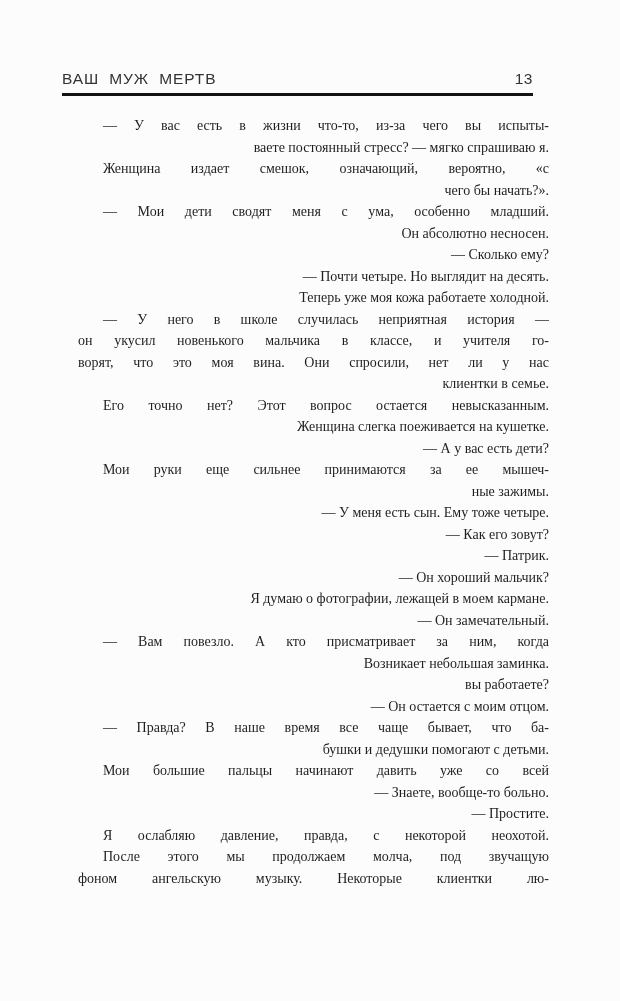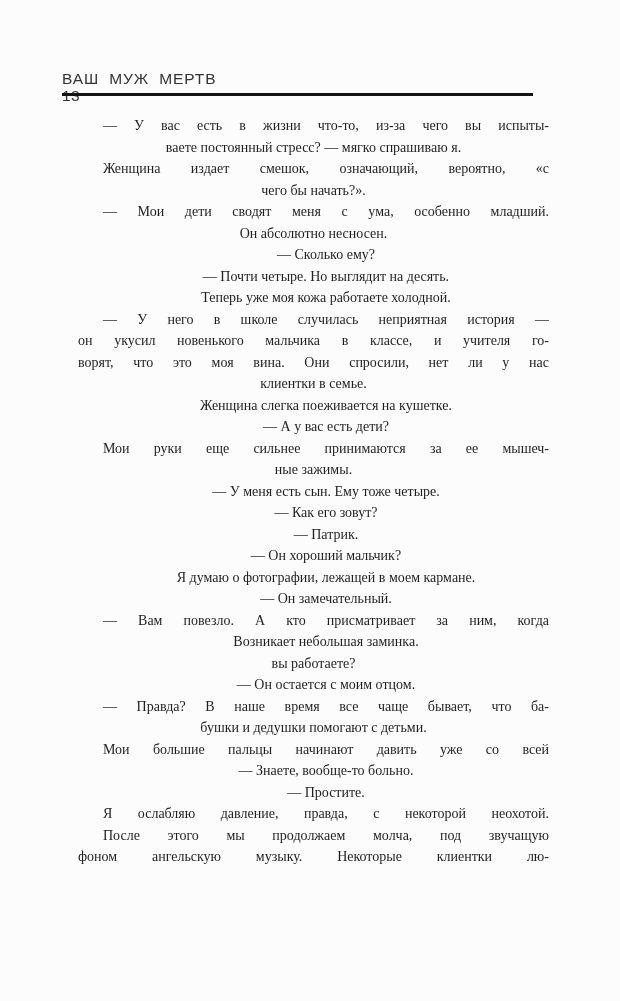--- a/index.html
+++ b/index.html
@@ -19,21 +19,20 @@
     left: 62px;
     top: 70px;
     width: 471px;
     display: flex;
     justify-content: space-between;
     align-items: baseline;
     font-family: "Liberation Sans", sans-serif;
     font-size: 15.5px;
     line-height: 17px;
     color: var(--header-text, #333333);
-    flex-direction: column;
   }
   .running-title {
     letter-spacing: 0.9px;
     word-spacing: 5px;
   }
   .page-number {
     letter-spacing: 0.5px;
   }
   .header-rule {
     position: absolute;
@@ -49,21 +48,21 @@
     top: 115px;
     width: 471px;
     font-family: "Liberation Serif", serif;
     font-size: 14px;
     line-height: 21.5px;
     color: var(--text, #1f1f1f);
   }
   .text-line {
     height: 21.5px;
     overflow: hidden;
-    text-align: center;
+    text-align: right;
   }
   .text-line.indent {
     text-indent: 25px;
   }
   .text-line.just {
     text-align: justify;
     text-align-last: justify;
   }
 </style>
 </head>
@@ -82,20 +81,21 @@
       <div class="text-line">чего бы начать?».</div>
       <div class="text-line indent just">— Мои дети сводят меня с ума, особенно младший.</div>
       <div class="text-line">Он абсолютно несносен.</div>
       <div class="text-line indent">— Сколько ему?</div>
       <div class="text-line indent">— Почти четыре. Но выглядит на десять.</div>
       <div class="text-line indent">Теперь уже моя кожа работаете холодной.</div>
       <div class="text-line indent just">— У него в школе случилась неприятная история —</div>
       <div class="text-line just">он укусил новенького мальчика в классе, и учителя го-</div>
       <div class="text-line just">ворят, что это моя вина. Они спросили, нет ли у нас</div>
       <div class="text-line">клиентки в семье.</div>
+      <div class="text-line indent just">Его точно нет? Этот вопрос остается невысказанным.</div>
       <div class="text-line indent">Женщина слегка поеживается на кушетке.</div>
       <div class="text-line indent">— А у вас есть дети?</div>
       <div class="text-line indent just">Мои руки еще сильнее принимаются за ее мышеч-</div>
       <div class="text-line">ные зажимы.</div>
       <div class="text-line indent">— У меня есть сын. Ему тоже четыре.</div>
       <div class="text-line indent">— Как его зовут?</div>
       <div class="text-line indent">— Патрик.</div>
       <div class="text-line indent">— Он хороший мальчик?</div>
       <div class="text-line indent">Я думаю о фотографии, лежащей в моем кармане.</div>
       <div class="text-line indent">— Он замечательный.</div>

